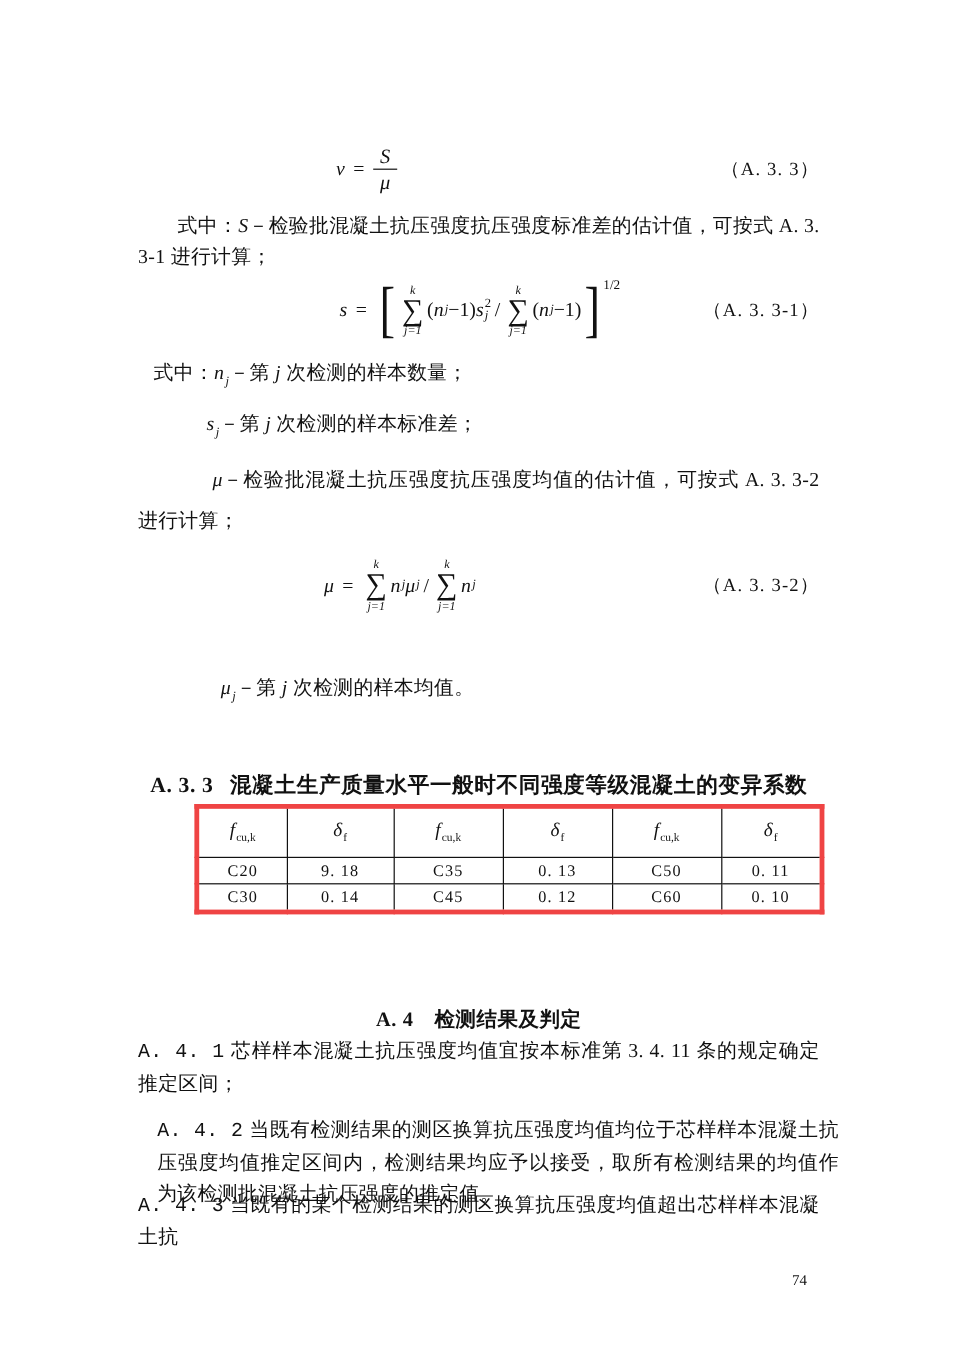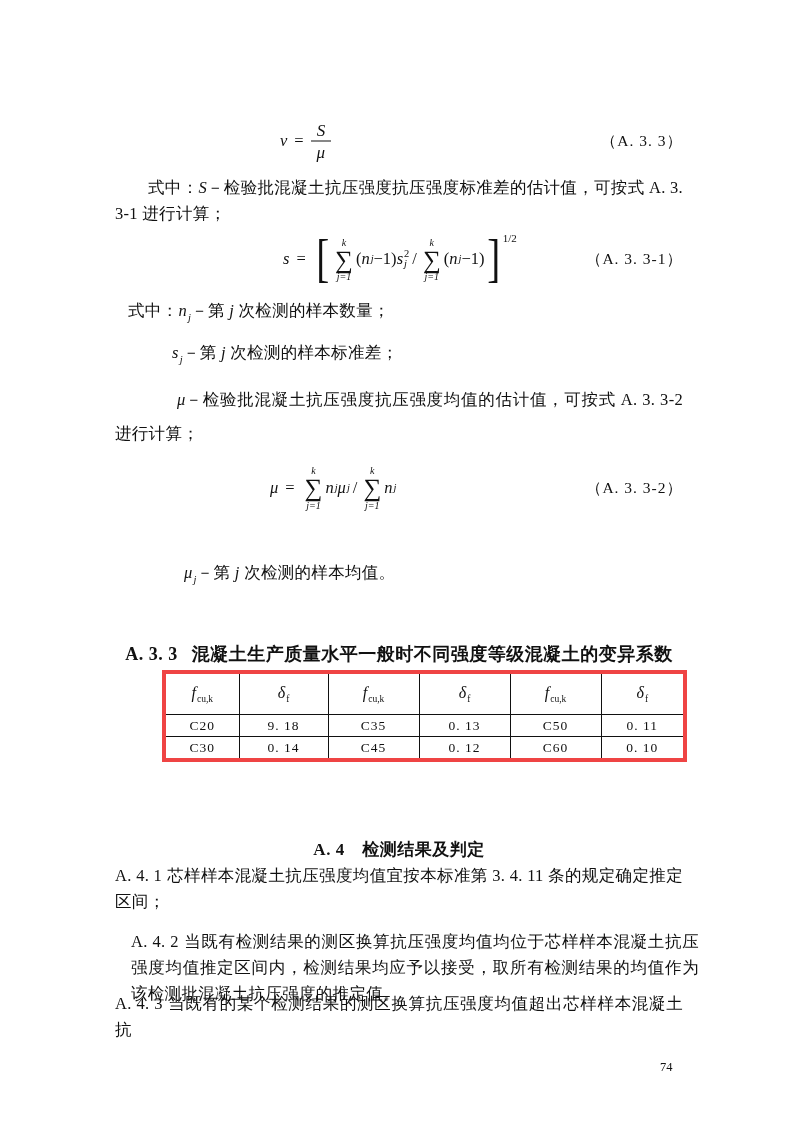--- a/index.html
+++ b/index.html
@@ -38,21 +38,21 @@
   .tbl-title .tt-num{margin-right:14px;}
   table.vtable{border-collapse:collapse;table-layout:fixed;}
   table.vtable td{border:1px solid #111;text-align:center;vertical-align:middle;padding:0;font-size:13.5px;letter-spacing:1px;}
   table.vtable{border:4px solid #ef4444;}
   table.vtable tr.hdr td{height:40px;font-size:15px;}
   table.vtable tr.datarow td{height:21px;}
   .hdr-base{font-style:italic;font-size:16px;}
   .hdr-sub{font-size:9.5px;font-style:normal;vertical-align:-4px;letter-spacing:0;}
   
   .a4-heading{left:115px;width:568px;text-align:center;font-weight:bold;font-size:17px;letter-spacing:0.5px;}
-  .item-num{margin-right:5px;}
+  .item-num{margin-right:5px;font-family:Liberation Mono, monospace;}
   .pagenum{font-size:12.5px;}
 </style>
 </head>
 <body>
 
 <div class="page">
 
   <div class="blk formula" style="top:112px;height:58px;">
     <span class="f-body" style="left:165px;">
       <span class="it">v</span>

